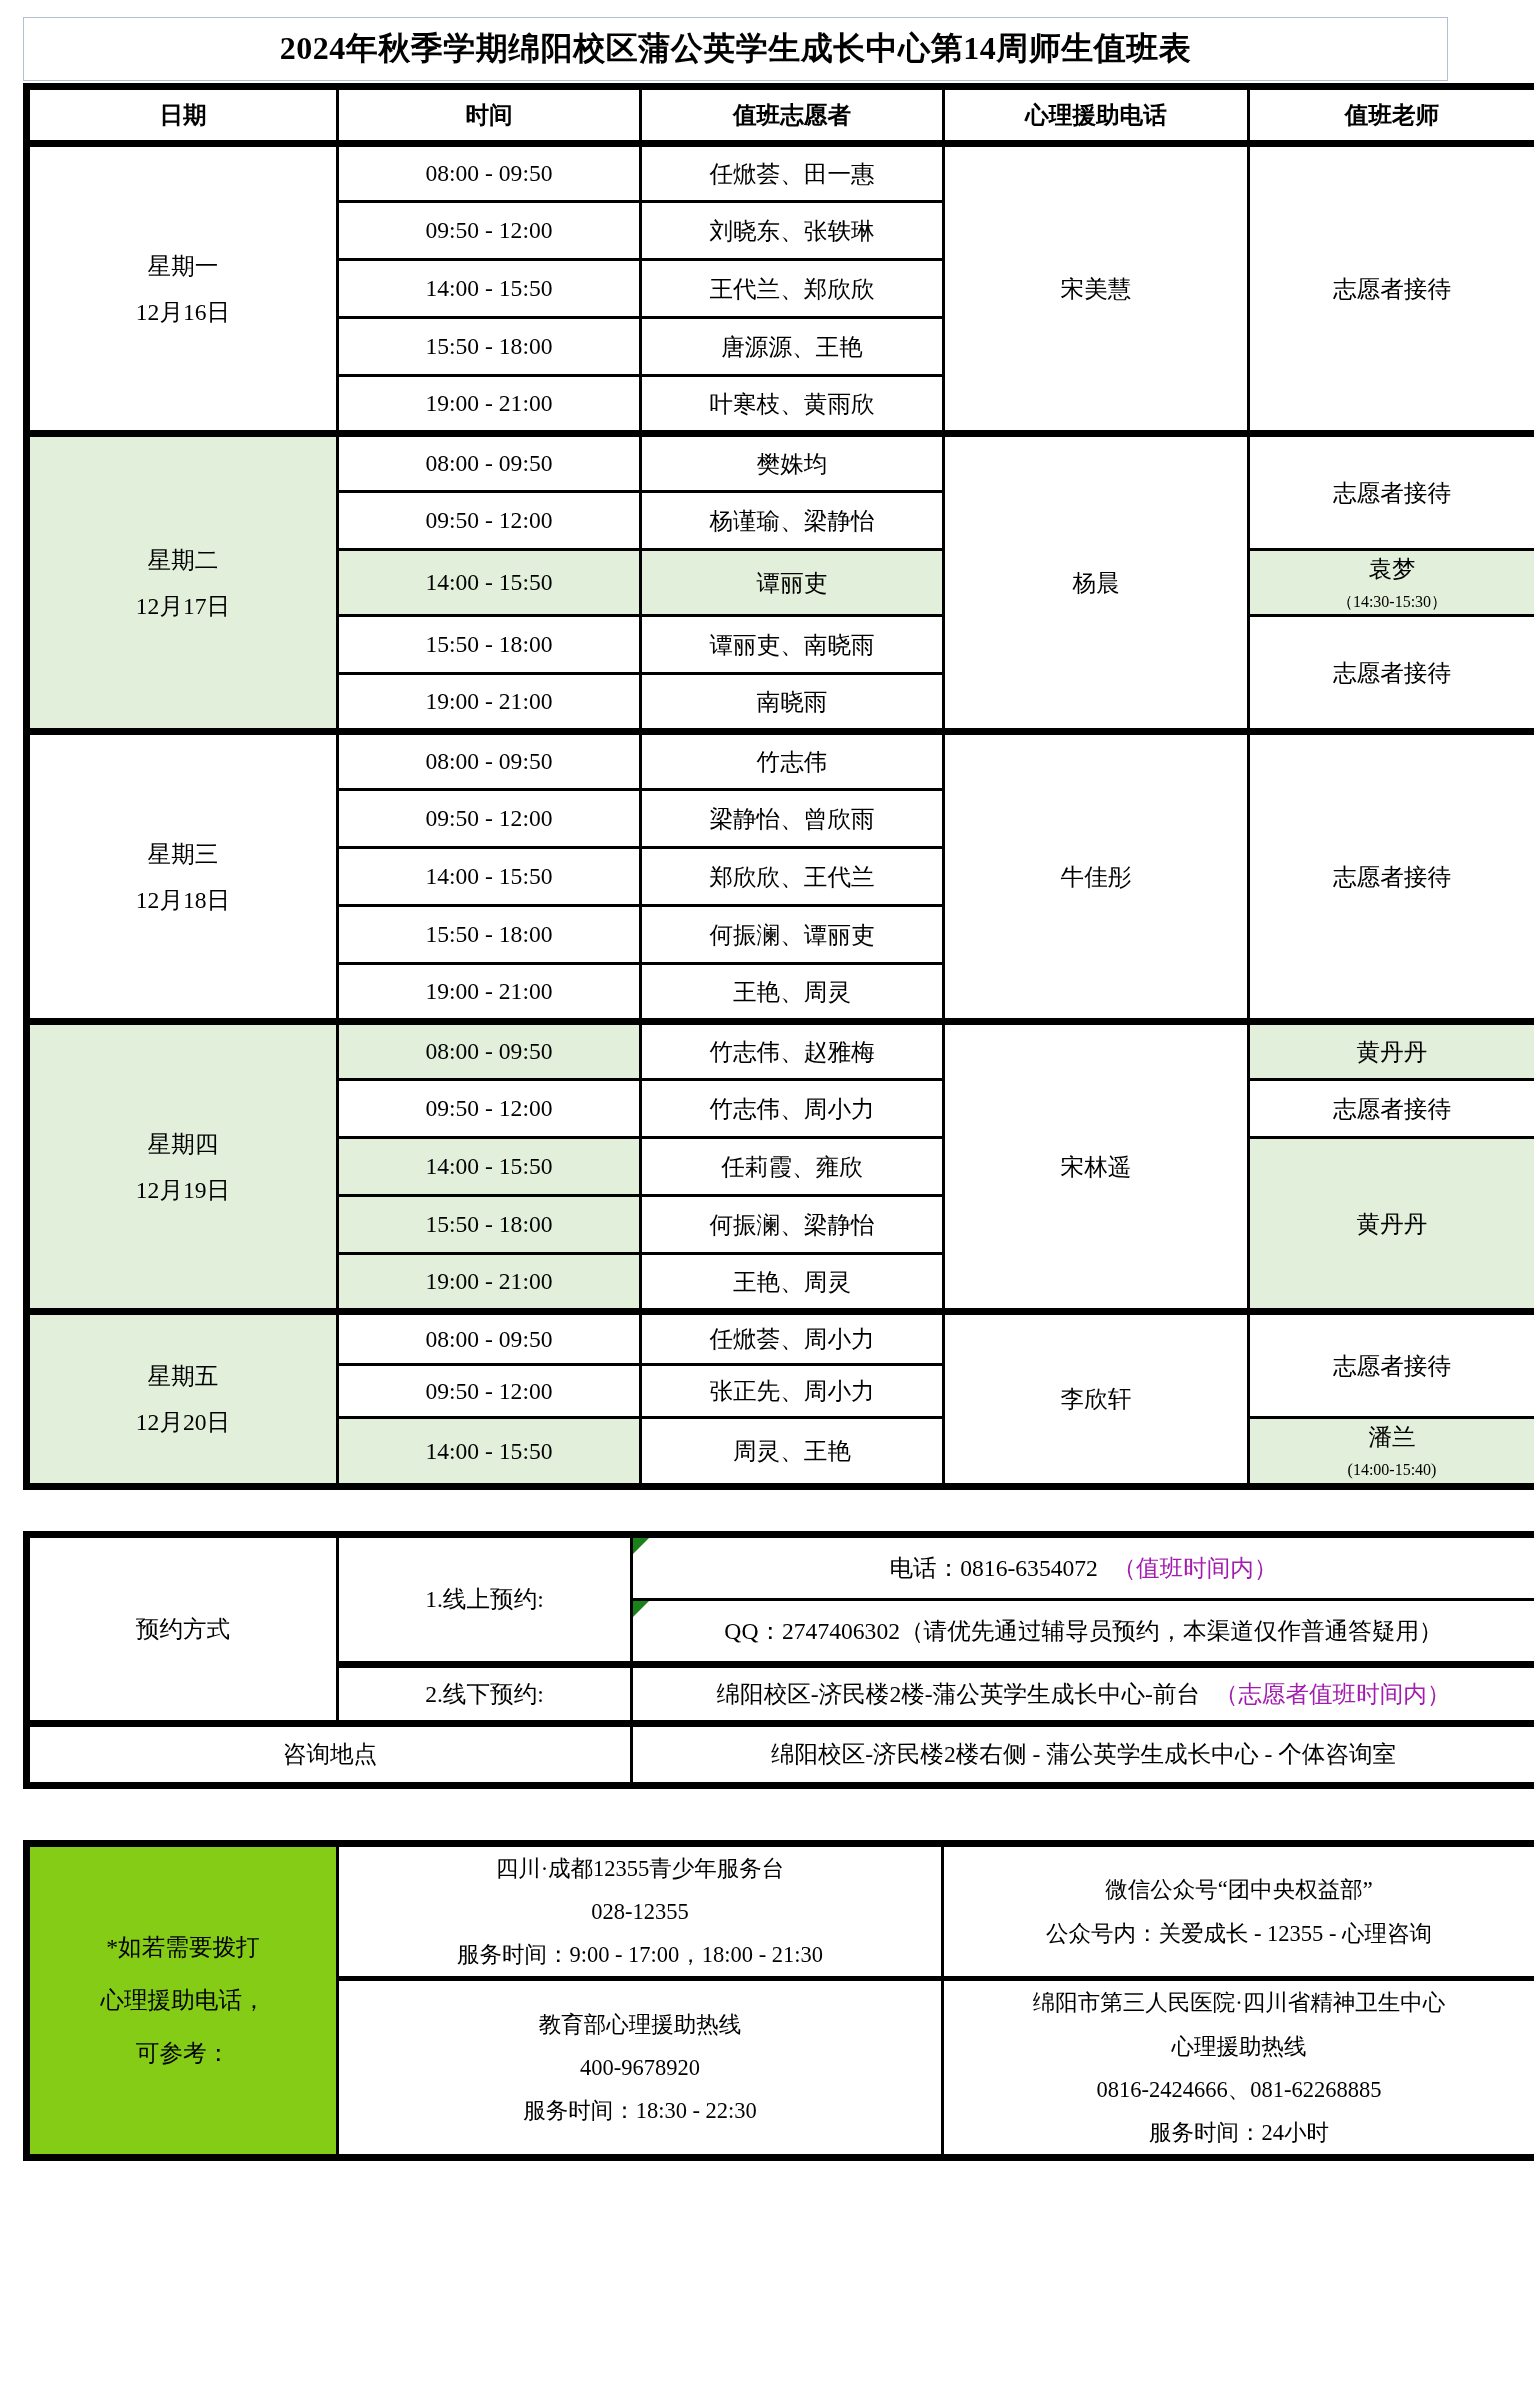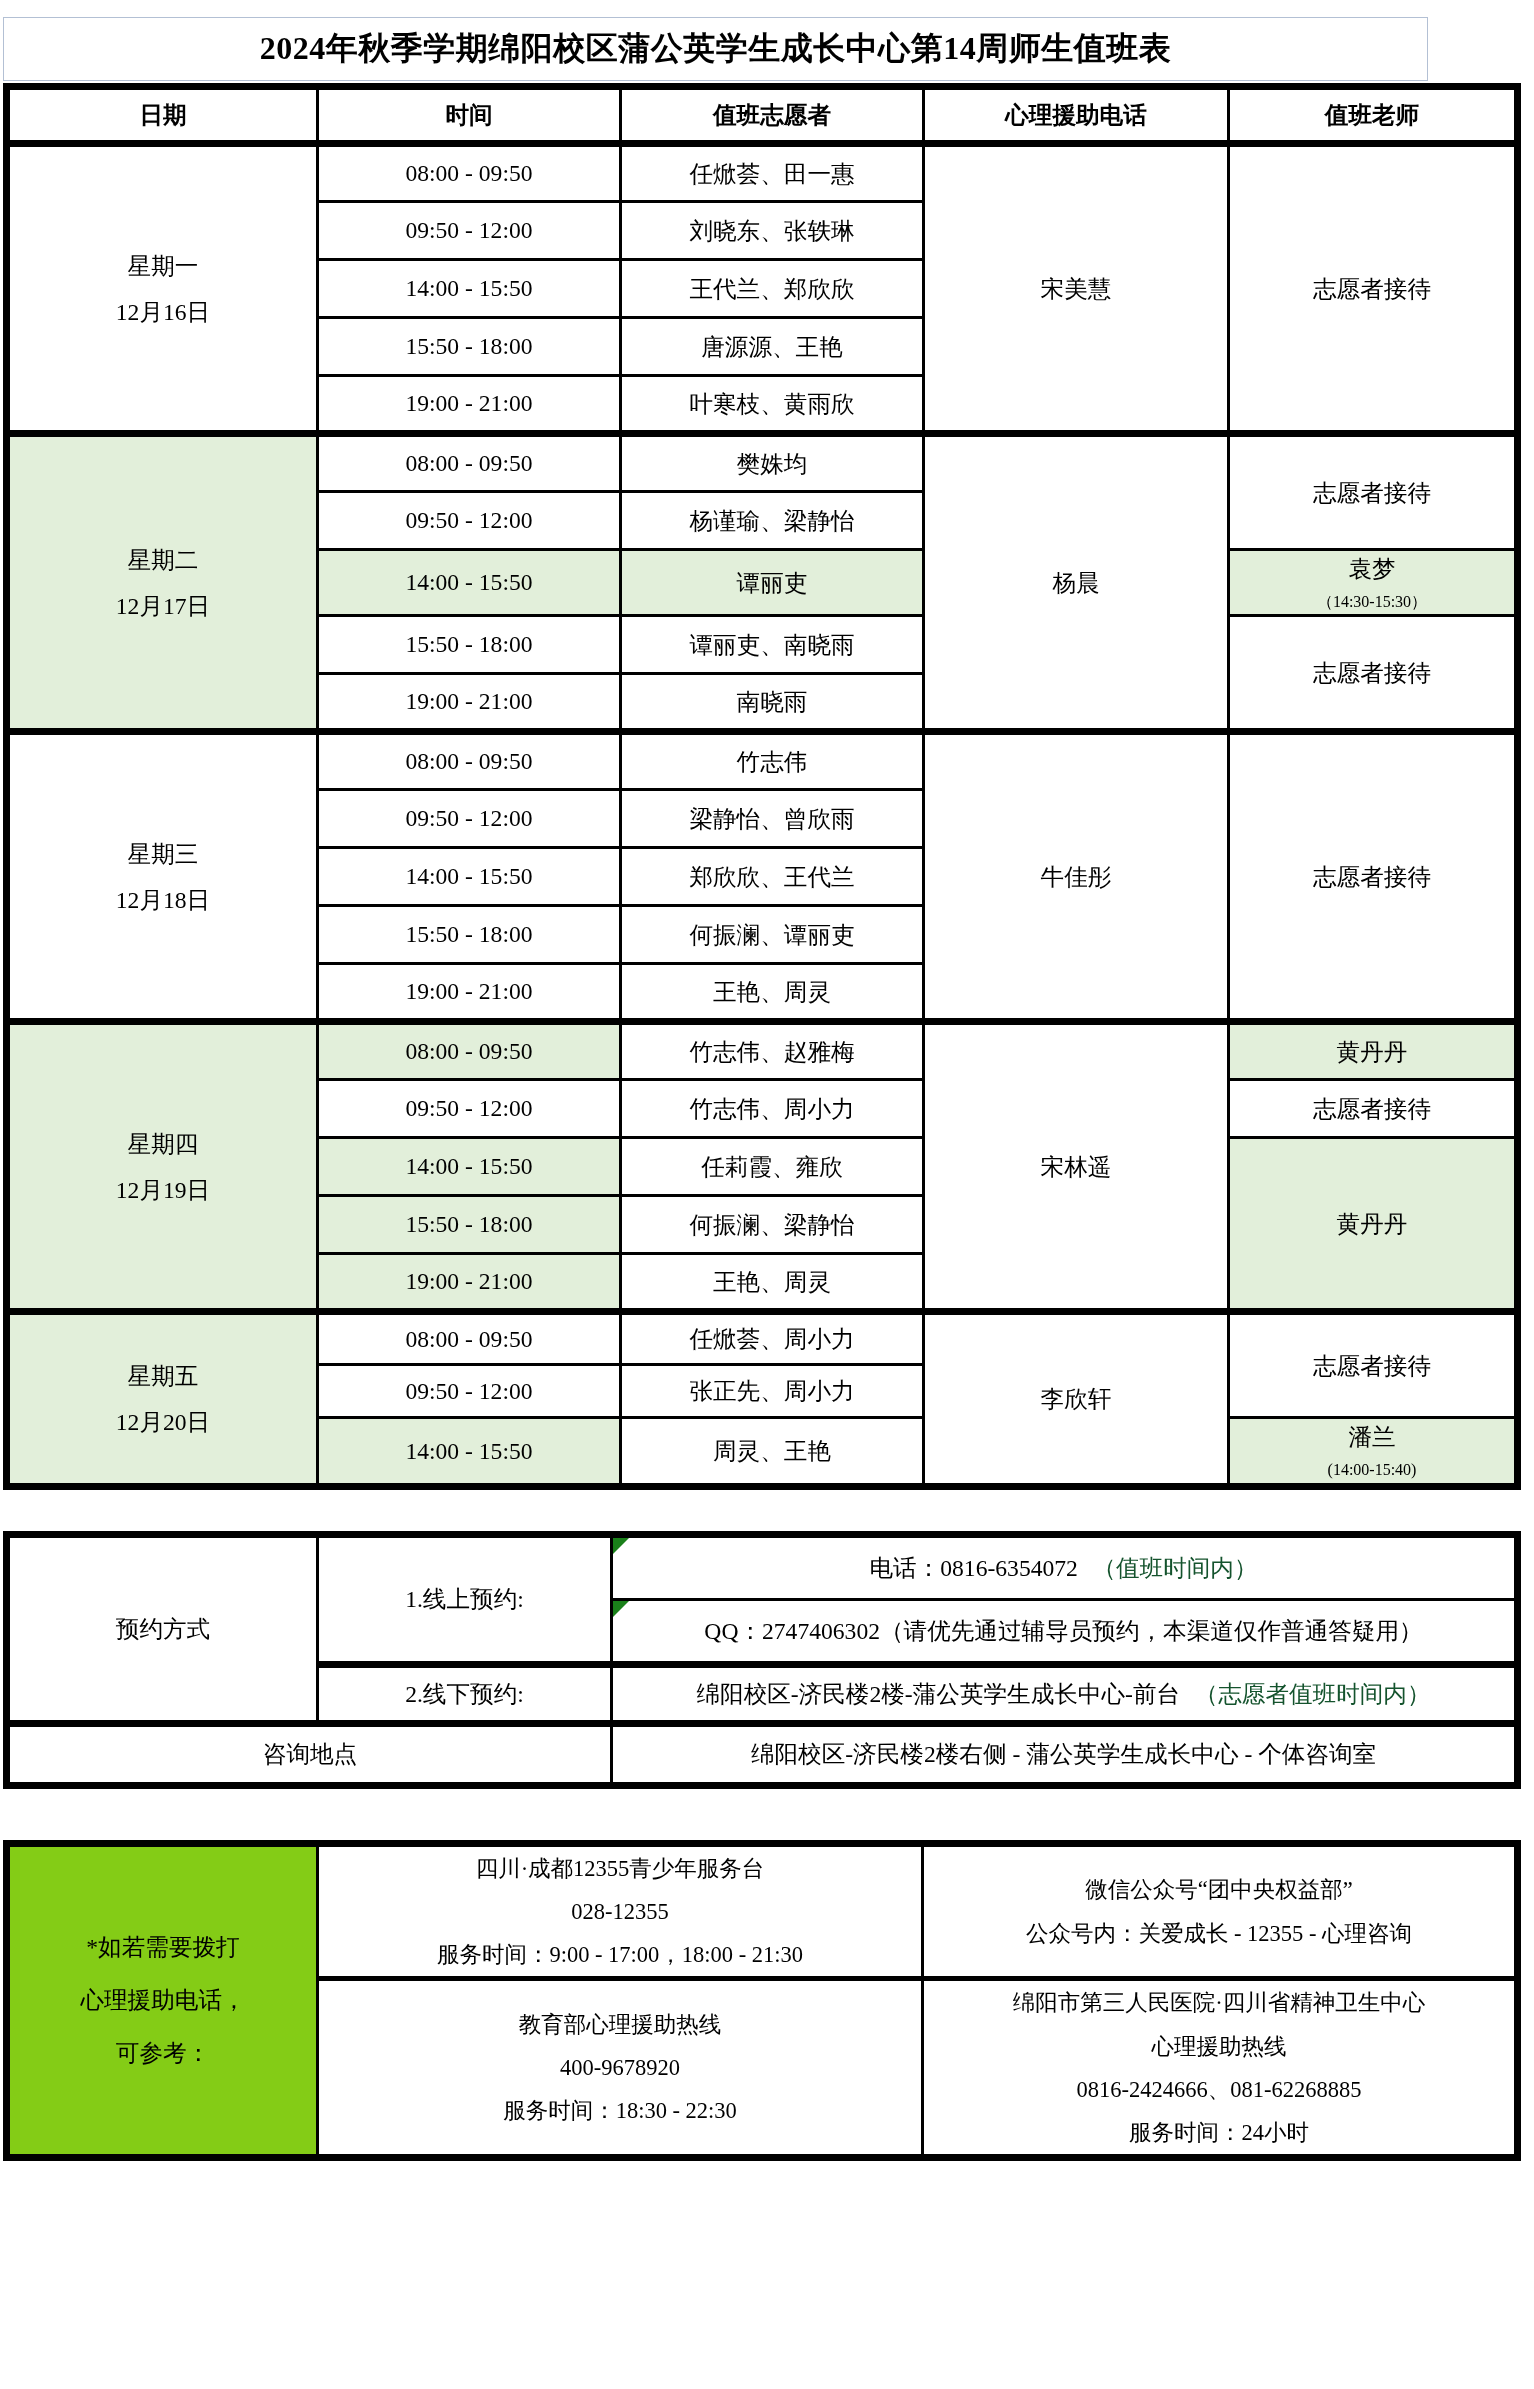--- a/index.html
+++ b/index.html
@@ -1,18 +1,18 @@
 <!DOCTYPE html>
 <html style="font-size:8.6px"><head>
 <meta charset="utf-8">
 <style>
   html,body{margin:0;padding:0;background:#ffffff;}
   body{font-family:"Liberation Serif","DejaVu Serif",serif;color:#000;}
   #page{position:relative;width:1534px;height:2389px;background:#fff;overflow:hidden;}
-  #content{position:absolute;left:3px;top:17px;width:1425px;}
+  #content{position:absolute;left:23px;top:17px;width:1425px;}
 
   
   .titlebox{box-sizing:border-box;width:100%;height:64px;border:1.6px solid #b3c0d4;
     display:flex;align-items:center;justify-content:center;}
   .titlebox .t{font-size:32px;font-weight:bold;letter-spacing:0.5px;}
   .subtitlebox{box-sizing:border-box;width:100%;height:60px;border:1.6px solid #b3c0d4;border-top:none;
     display:flex;align-items:center;justify-content:center;}
   .subtitlebox .t{font-size:24px;font-weight:bold;}
 
   
@@ -32,21 +32,21 @@
   .two-line div{line-height:1.95;}
   .sub{font-size:16px;line-height:1.6;}
   .main-line{line-height:1.6;}
 
   
   table.book{margin-top:41px;}
   .book td{font-size:23.6px;}
   .rel{position:relative;}
   .tri{position:absolute;top:0;left:0;width:0;height:0;
     border-top:16px solid #1A801A;border-right:16px solid transparent;}
-  .red{color:#14532d;}
+  .red{color:#a21caf;}
   .sp{margin-left:8.6px;}
   .bold{font-weight:bold;}
 
   
   table.hot{margin-top:51px;}
   .hot td{font-size:22.5px;}
   .hot .line{line-height:1.92;}
   .hot tr.mid>td{border-top:5.4px solid #000;}
   .note-cell div{line-height:2.25;font-size:23.6px;}
 </style>

